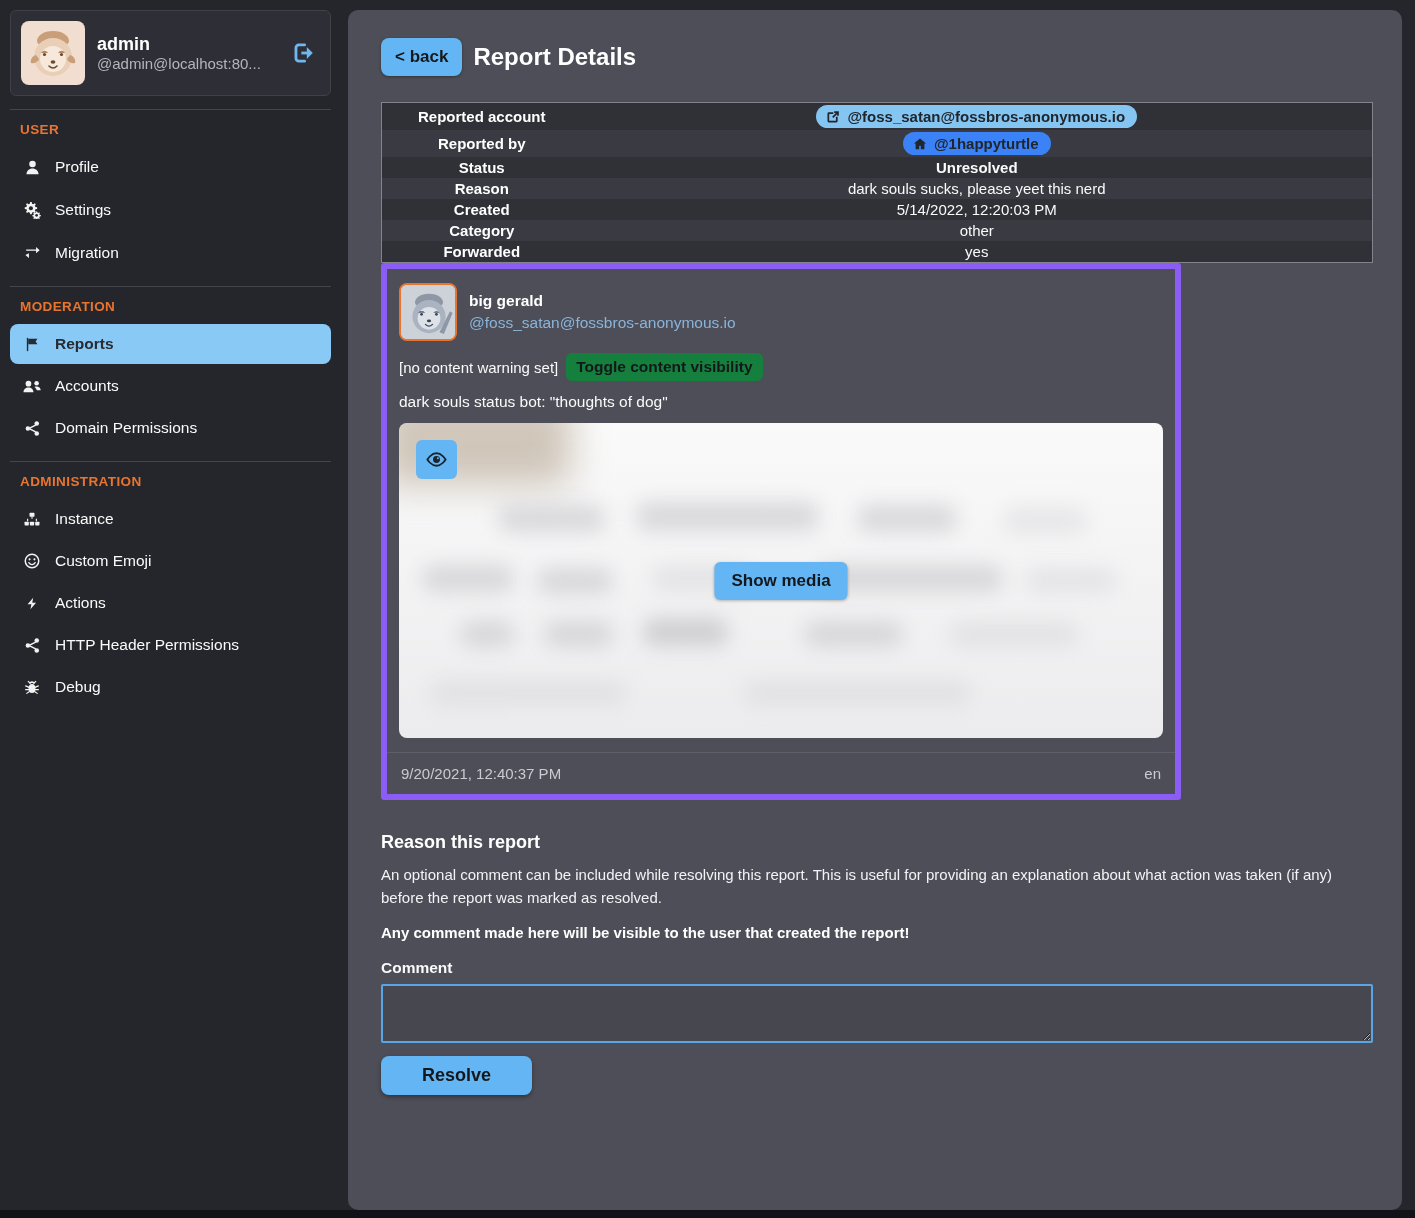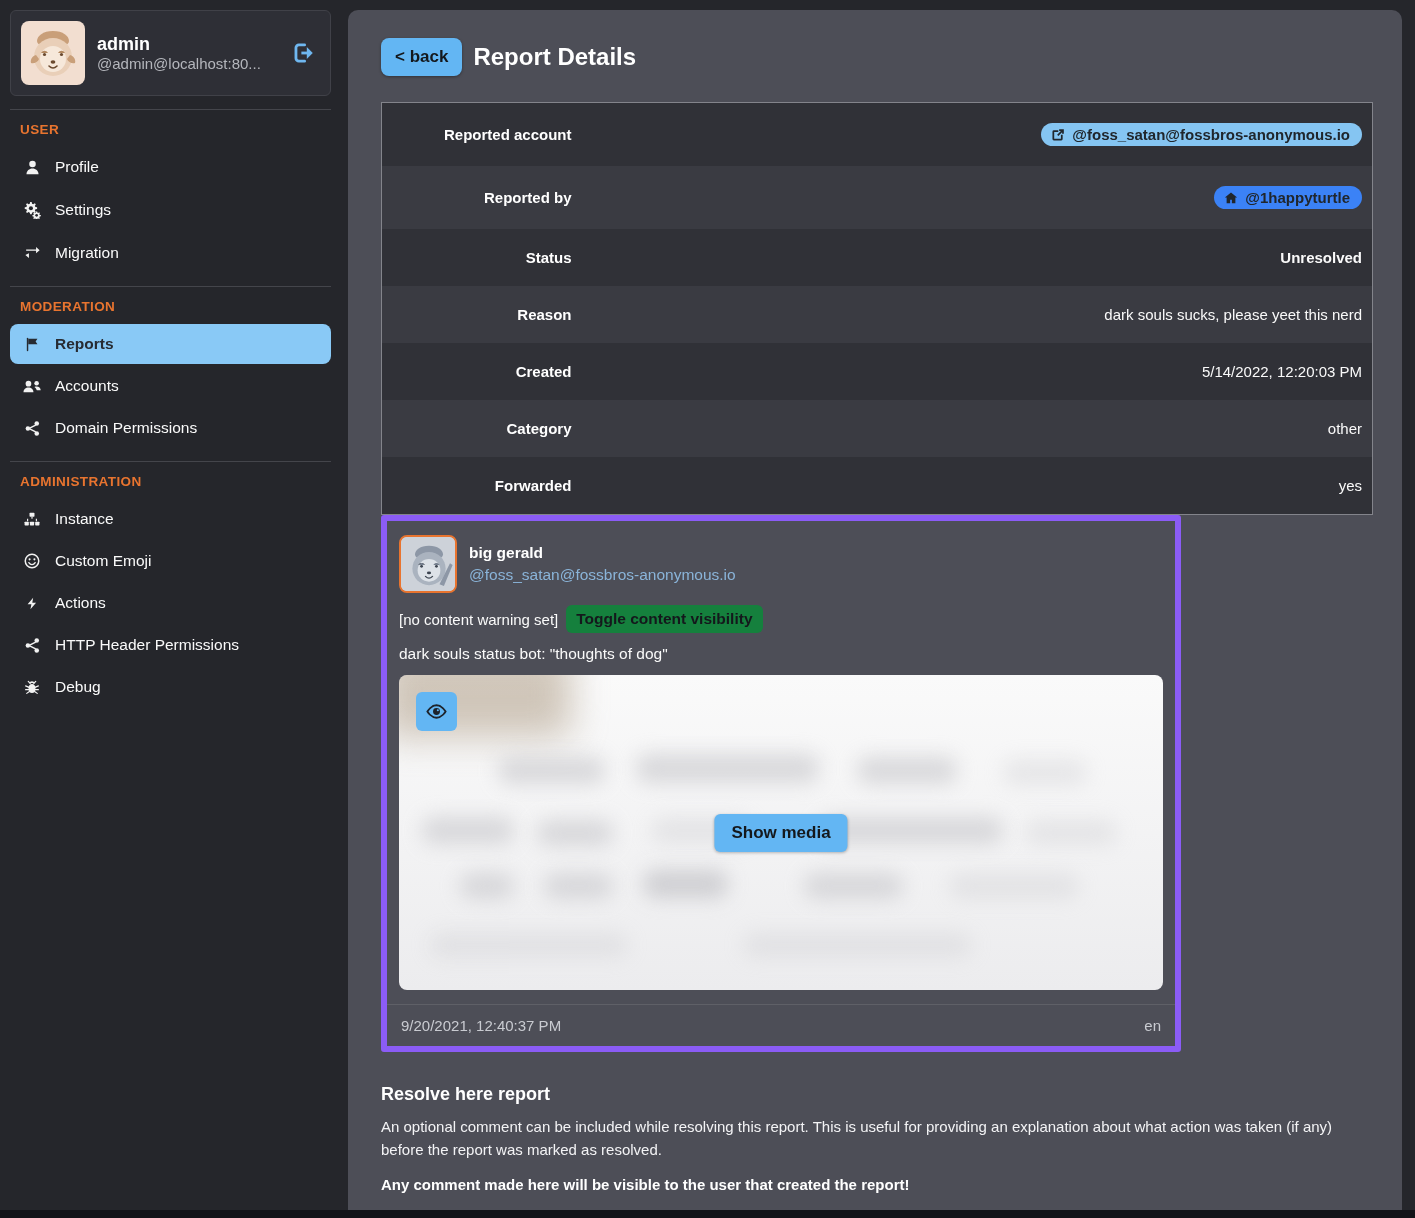--- a/index.html
+++ b/index.html
@@ -58,21 +58,21 @@
     font-family:inherit;
   }
   h1.page-title { font-size:24px; font-weight:bold; color:#ffffff; }
 
   
   table.report-table {
     width:100%; border-collapse:collapse; border:1px solid #83848b;
     font-size:15px;
   }
   table.report-table th, table.report-table td {
-    text-align:right; padding:20px 10px; vertical-align:middle;
+    text-align:center; padding:2px 10px; vertical-align:middle;
   }
   table.report-table th { width:200px; font-weight:bold; color:#ffffff; }
   table.report-table tr:nth-child(odd)  { background:#303137; }
   table.report-table tr:nth-child(even) { background:#3a3b42; }
   .pill {
     display:inline-flex; align-items:center; gap:7px;
     border-radius:999px; padding:3px 12px 3px 10px;
     font-weight:bold; color:#20262c; font-size:15px;
   }
   .pill-blue  { background:#85c5f2; }
@@ -130,21 +130,21 @@
   .resolve-desc { margin-bottom:14px; line-height:1.55; color:#f3f3f5; max-width:1340px; }
   .resolve-warning { font-weight:bold; margin-bottom:18px; color:#ffffff; }
   .comment-label { display:block; font-weight:bold; margin-bottom:7px; font-size:15.5px; }
   textarea.comment-input {
     width:100%; height:59px; background:#47484f; border:2px solid #57a7e8;
     border-radius:2px; resize:vertical; color:#fafafa; font-family:inherit;
     font-size:15px; padding:6px 8px; outline:none; display:block;
   }
   .resolve-btn {
     margin-top:13px; background:#63b6f3; color:#14181c; font-weight:bold;
-    font-size:12px; border:none; border-radius:8px; padding:9px 41px;
+    font-size:18px; border:none; border-radius:8px; padding:9px 41px;
     cursor:pointer; box-shadow:0 2px 4px rgba(0,0,0,.35);
     font-family:inherit;
   }
 
   .bottom-strip { position:absolute; left:0; bottom:0; width:1415px; height:8px; background:#121318; }
 </style>
 </head>
 <body>
 
 <div class="page">
@@ -441,21 +441,21 @@
           </button>
           <button class="show-media-btn">Show media</button>
         </div>
 
         <footer class="status-footer">
           <span>9/20/2021, 12:40:37 PM</span>
           <span>en</span>
         </footer>
       </article>
 
-      <h2 class="section-title" style="margin-top:32px; margin-bottom:10px;">Resolve here report</h2>
+      <h2 class="section-title" style="margin-top:32px; margin-bottom:10px;">Reason this report</h2>
       <p class="resolve-desc">An optional comment can be included while resolving this report. This is useful for providing an explanation about what action was taken (if any) before the report was marked as resolved.</p>
       <p class="resolve-warning">Any comment made here will be visible to the user that created the report!</p>
 
       <label class="comment-label" for="comment">Comment</label>
       <textarea id="comment" class="comment-input" aria-label="Comment" style=""></textarea>
 
       <button class="resolve-btn">Resolve</button>
 
     </main>
   </div>

